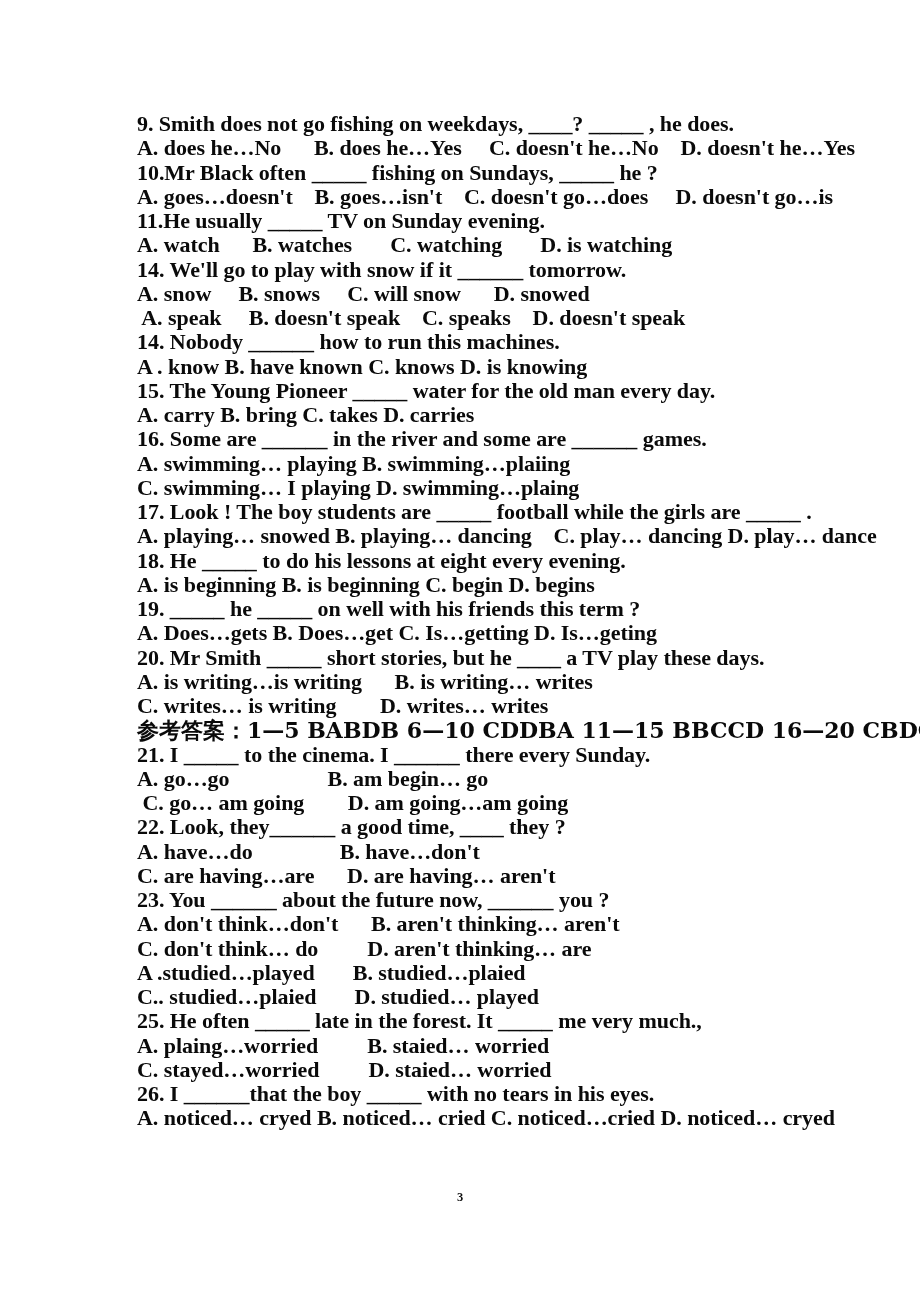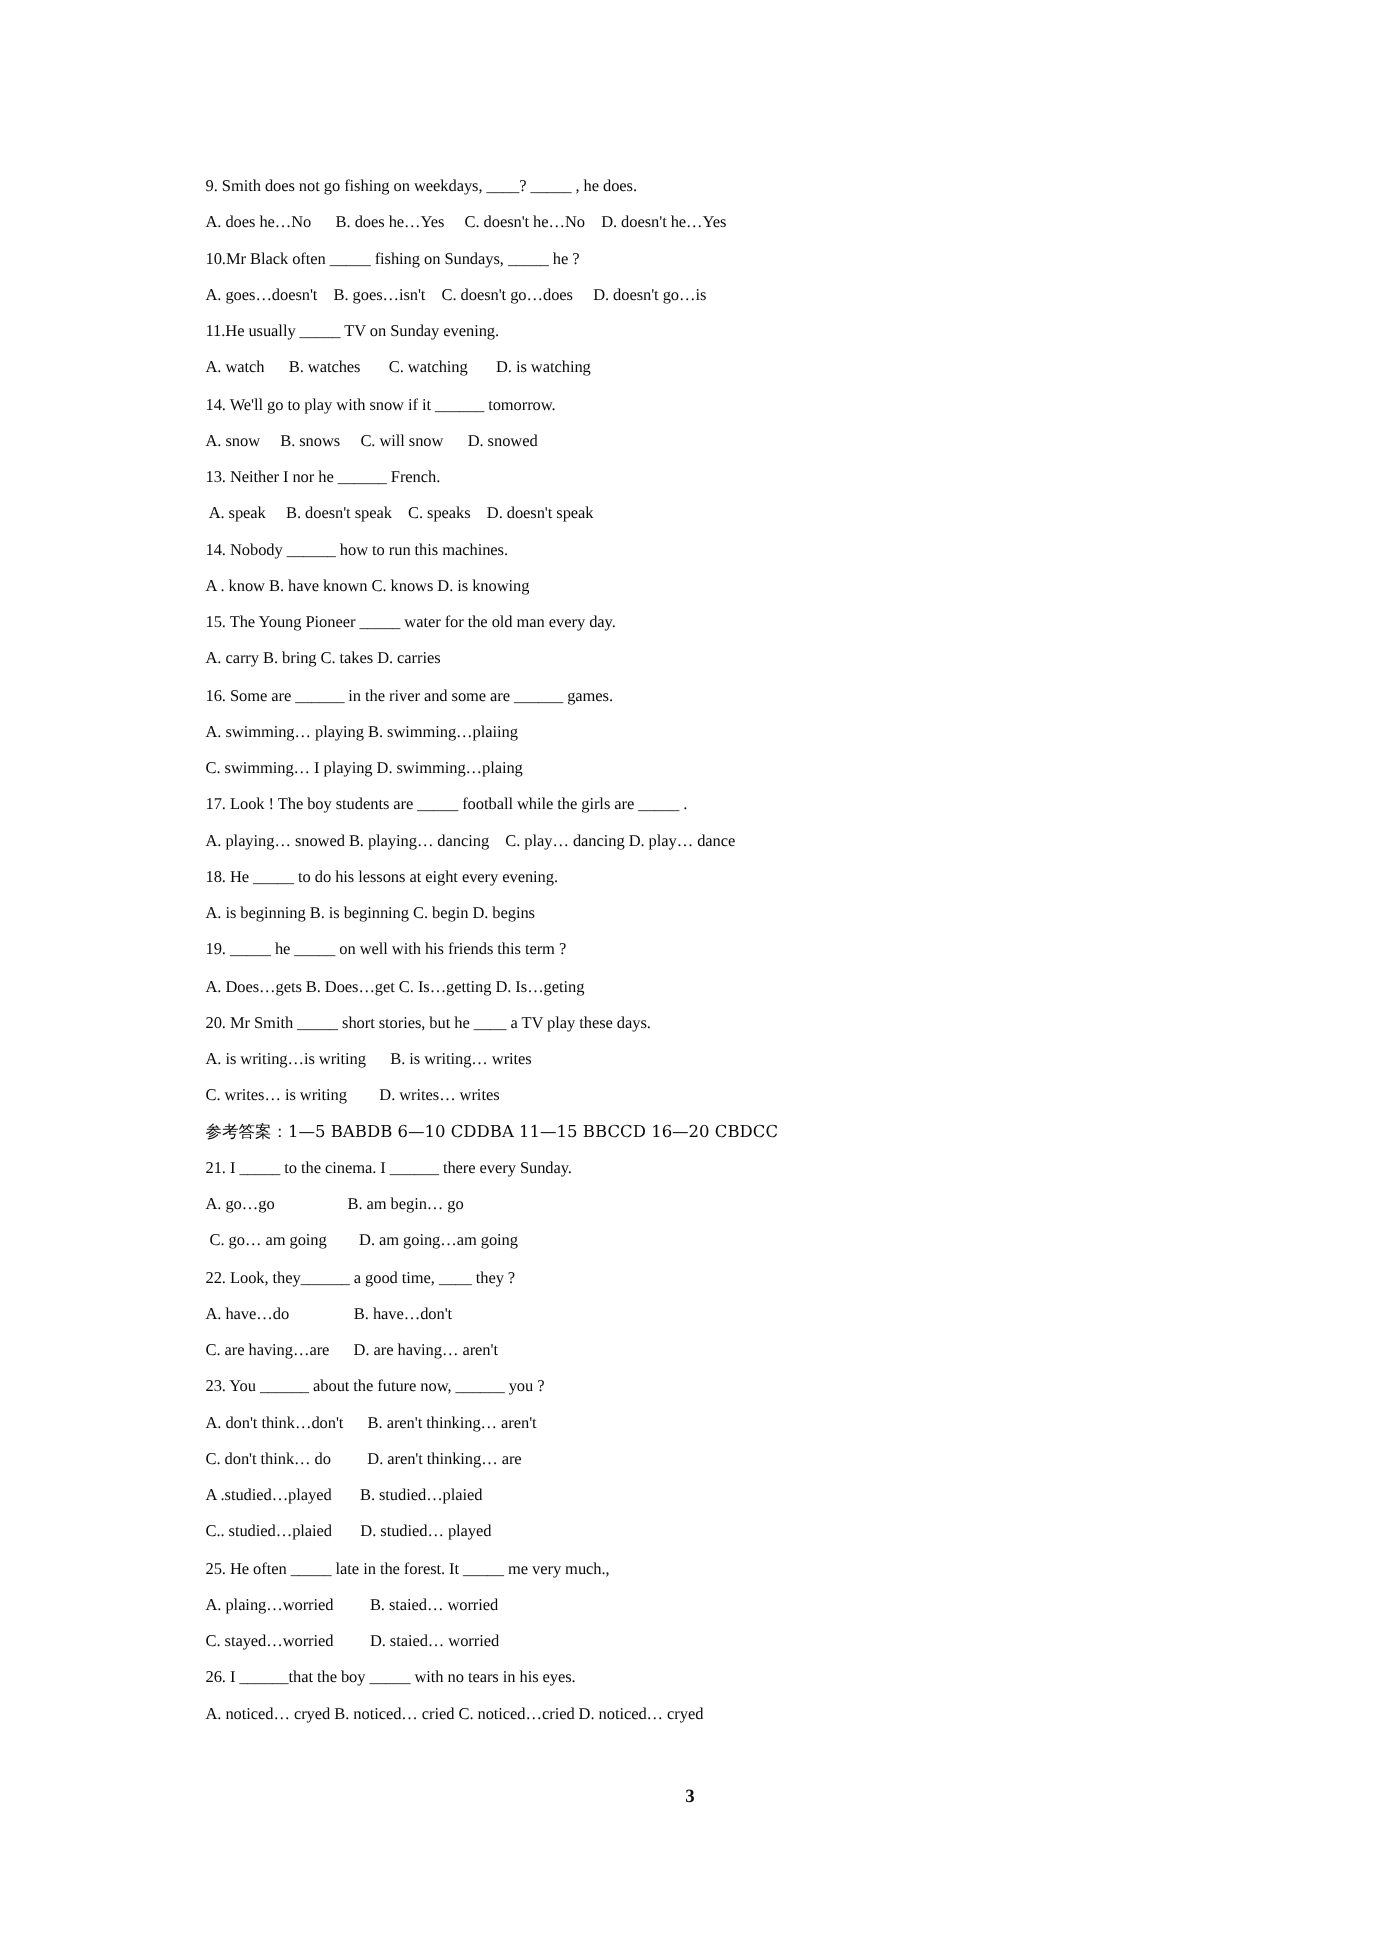--- a/index.html
+++ b/index.html
@@ -22,22 +22,22 @@
     height: 1302px;
     background: #fff;
   }
   .content {
     position: absolute;
     left: 137px;
     top: 112px;
     width: 700px;
   }
   .line {
-    font-size: 11px;
-    font-weight: normal;
+    font-size: 22px;
+    font-weight: bold;
     line-height: 24.25px;
     white-space: pre;
     letter-spacing: -0.05px;
     color: #0a0a0a;
   }
   .line.cjk {
     font-family: "DejaVu Serif", "Liberation Serif", serif;
     letter-spacing: 0px;
   }
   .page-number {
@@ -58,21 +58,20 @@
 <div class="page">
   <div class="content" id="content">
       <div class="line">9. Smith does not go fishing on weekdays, ____? _____ , he does.</div>
       <div class="line">A. does he…No      B. does he…Yes     C. doesn't he…No    D. doesn't he…Yes</div>
       <div class="line">10.Mr Black often _____ fishing on Sundays, _____ he ?</div>
       <div class="line">A. goes…doesn't    B. goes…isn't    C. doesn't go…does     D. doesn't go…is</div>
       <div class="line">11.He usually _____ TV on Sunday evening.</div>
       <div class="line">A. watch      B. watches       C. watching       D. is watching</div>
       <div class="line">14. We'll go to play with snow if it ______ tomorrow.</div>
       <div class="line">A. snow     B. snows     C. will snow      D. snowed</div>
-      <div class="line">13. Neither I nor he ______ French.</div>
       <div class="line"> A. speak     B. doesn't speak    C. speaks    D. doesn't speak</div>
       <div class="line">14. Nobody ______ how to run this machines.</div>
       <div class="line">A . know B. have known C. knows D. is knowing</div>
       <div class="line">15. The Young Pioneer _____ water for the old man every day.</div>
       <div class="line">A. carry B. bring C. takes D. carries</div>
       <div class="line">16. Some are ______ in the river and some are ______ games.</div>
       <div class="line">A. swimming… playing B. swimming…plaiing</div>
       <div class="line">C. swimming… I playing D. swimming…plaing</div>
       <div class="line">17. Look ! The boy students are _____ football while the girls are _____ .</div>
       <div class="line">A. playing… snowed B. playing… dancing    C. play… dancing D. play… dance</div>

